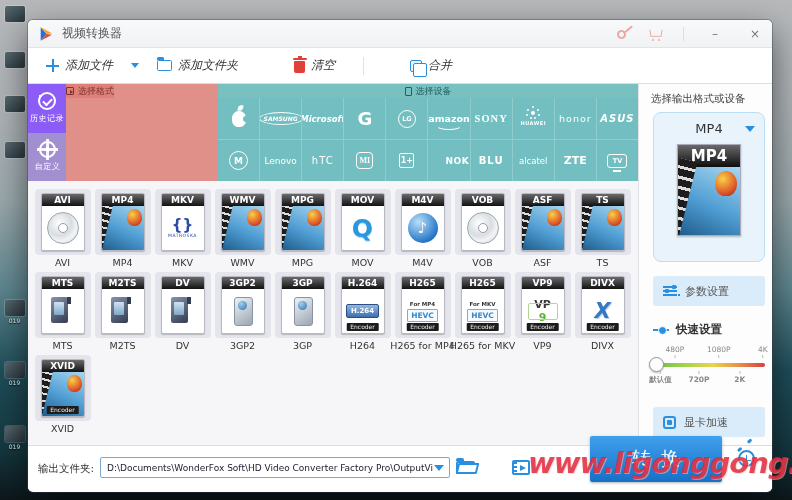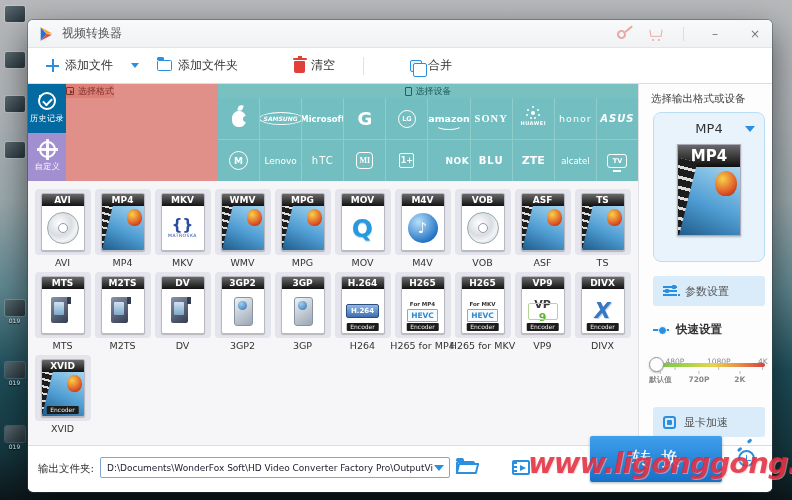--- a/index.html
+++ b/index.html
@@ -30,21 +30,21 @@
   .cart-icon { position:relative; width:13px; height:9px; }
   .cart-icon::before { content:''; position:absolute; left:2px; top:0; width:10px; height:6px;
     border:1.5px solid #eba8a2; border-top:none; transform:perspective(8px) rotateX(-12deg); }
   .cart-icon::after { content:''; position:absolute; left:4px; bottom:-2px; width:2px; height:2px; border-radius:50%;
     background:#eba8a2; box-shadow:6px 0 0 #eba8a2; }
   .tb-sep { width:1px; height:14px; background:#ddd; }
   .tb-btn { font-size:12px; color:#777; width:18px; text-align:center; cursor:default; }
 
   
   .toolbar { height:36px; background:#fff; border-bottom:1px solid #ddd; display:flex; align-items:center; padding:0 12px; gap:8px; }
-  .tbar-btn { display:flex; align-items:center; gap:6px; font-size:12px; color:#333; padding:4px 6px; }
+  .tbar-btn { display:flex; align-items:center; gap:6px; font-size:12px; color:#333; padding:4px 6px;font-style:italic; }
   .plus-icon { position:relative; width:13px; height:13px; }
   .plus-icon::before { content:''; position:absolute; left:5.5px; top:0; width:2.5px; height:13px; background:#2b8fe0; }
   .plus-icon::after { content:''; position:absolute; left:0; top:5.5px; width:13px; height:2.5px; background:#2b8fe0; }
   .dd-arrow { width:0; height:0; border-left:4px solid transparent; border-right:4px solid transparent; border-top:5px solid #2b8fe0; margin:0 4px; }
   .folder-icon { position:relative; width:15px; height:11px; background:#fff; border:1.5px solid #2b8fe0; border-radius:1.5px; }
   .folder-icon::before { content:''; position:absolute; left:-1px; top:-4px; width:7px; height:3px; background:#2b8fe0; border-radius:1.5px 1.5px 0 0; }
   .trash-icon { position:relative; width:11px; height:12px; background:#e04038; border-radius:1px 1px 2px 2px; margin-top:3px; }
   .trash-icon::before { content:''; position:absolute; left:-1.5px; top:-3px; width:14px; height:2px; background:#e04038; border-radius:1px; }
   .trash-icon::after { content:''; position:absolute; left:3.5px; top:-5px; width:4px; height:2px; background:#e04038; }
   .merge-icon { position:relative; width:12px; height:12px; border:1.5px solid #2b8fe0; border-radius:2px; background:#eaf4fc; }
@@ -52,21 +52,21 @@
   .tool-sep { width:1px; height:18px; background:#e2e2e2; margin:0 14px; }
 
   
   .main { display:flex; height:361px; }
   .left-col { width:610px; }
   .panels-row { display:flex; height:97px; }
 
   
   .side { width:38px; display:flex; flex-direction:column; }
   .side-item { flex:1; display:flex; flex-direction:column; align-items:center; justify-content:center; gap:3px; color:#fff; }
-  .side-hist { background:#0369a1; }
+  .side-hist { background:#8b5cf6; }
   .side-cust { background:#a18fd0; }
   .side-label { font-size:8.5px; letter-spacing:.5px; white-space:nowrap; transform:scale(.95); }
   .hist-icon { position:relative; width:18px; height:18px; border:2px solid #fff; border-radius:50%; }
   .hist-icon::before { content:''; position:absolute; left:3px; top:4px; width:7px; height:4px;
     border-left:2px solid #fff; border-bottom:2px solid #fff; transform:rotate(-45deg); }
   .hist-icon::after { content:''; position:absolute; left:-4px; top:-2px; width:0; height:0;
     border:3px solid transparent; border-right-color:#fff; transform:rotate(40deg); }
   .gear-icon { position:relative; width:17px; height:17px; border:2px solid #fff; border-radius:50%;
     background:radial-gradient(circle,#fff 0 2px,transparent 2.5px); }
   .gear-icon::before { content:''; position:absolute; left:5px; top:-4px; width:3px; height:21px; background:#fff; }
@@ -101,21 +101,21 @@
   .dev-panel .panel-head { background:#79c0c0; color:#235f5f; }
   .mini-dev { width:7px; height:9px; border:1px solid #235f5f; border-radius:1px; }
   .dev-grid { flex:1; display:grid; grid-template-columns:repeat(10,1fr); grid-auto-rows:1fr; gap:1px; }
   .brand { background:#73bec0; display:flex; flex-direction:column; align-items:center; justify-content:center; color:#fff; overflow:hidden; }
   .brand-label { font-size:9px; font-weight:bold; white-space:nowrap; }
   .glyph { display:none; }
   .b-apple .glyph { display:block; position:relative; width:14px; height:16px; background:#fff; border-radius:46% 46% 42% 42%; }
   .b-apple .glyph::before { content:''; position:absolute; left:6px; top:-6px; width:5px; height:6px; background:#fff; border-radius:70% 0 70% 0; transform:rotate(15deg); }
   .b-apple .glyph::after { content:''; position:absolute; right:-3px; top:5px; width:6px; height:6px; background:#73bec0; border-radius:50%; }
   .b-samsung .brand-label { font-size:6px; font-style:italic; padding:2px 4px; border:1px solid #fff; border-radius:50%; }
-  .b-ms .brand-label { font-size:8.5px; }
+  .b-ms .brand-label { font-size:8.5px; font-style:italic; }
   .b-google .brand-label { font-size:18px; }
   .b-lg .brand-label { font-size:6.5px; width:18px; height:18px; border:1.5px solid #fff; border-radius:50%; display:flex; align-items:center; justify-content:center; }
   .b-amazon { position:relative; }
   .b-amazon .brand-label { font-size:9.5px; text-transform:lowercase; }
   .b-amazon::after { content:''; position:absolute; width:24px; height:7px; margin-top:13px;
     border:1.5px solid transparent; border-bottom-color:#fff; border-radius:50%; }
   .b-sony .brand-label { font-size:10.5px; letter-spacing:1px; font-family:"Liberation Serif","DejaVu Serif",serif; }
   .b-huawei .glyph { display:block; width:4px; height:4px; background:#fff; border-radius:50%; margin-bottom:5px;
     box-shadow:-5px -3px 0 -1px #fff,5px -3px 0 -1px #fff,-6px 2px 0 -1px #fff,6px 2px 0 -1px #fff,-2px 5px 0 -1px #fff,2px 5px 0 -1px #fff,0 -6px 0 -1px #fff; }
   .b-huawei .brand-label { font-size:5px; letter-spacing:.5px; }
@@ -198,21 +198,21 @@
     display:flex; align-items:center; gap:8px; padding-left:10px; font-size:11px; color:#555; }
   .params-icon { position:relative; width:14px; height:12px; }
   .params-icon::before { content:''; position:absolute; left:0; top:1px; width:14px; height:2px; background:#2b8fe0; box-shadow:0 4px 0 #2b8fe0,0 8px 0 #2b8fe0; }
   .params-icon::after { content:''; position:absolute; top:0; left:9px; width:4px; height:4px; background:#2b8fe0; border-radius:1px; box-shadow:-7px 4px 0 #2b8fe0,5px 8px 0 -1px #2b8fe0; }
   .quick-row { display:flex; align-items:center; gap:7px; margin:16px 0 0 14px; font-size:11.5px; font-weight:bold; color:#333; }
   .quick-icon { position:relative; width:16px; height:8px; }
   .quick-icon::before { content:''; position:absolute; left:0; top:3px; width:16px; height:2px; background:#2b8fe0; }
   .quick-icon::after { content:''; position:absolute; left:5px; top:0; width:7px; height:7px; background:#2b8fe0; border-radius:50%; border:1px solid #fff; }
   .slider-wrap { position:relative; margin:8px 0 0 16px; width:110px; height:44px; }
   .sl-top,.sl-bottom { position:absolute; left:0; width:100%; height:10px; }
-  .sl-top { top:12px;text-decoration:underline; } .sl-bottom { top:26px;font-weight:bold; }
+  .sl-top { top:0;text-decoration:underline; } .sl-bottom { top:26px;font-weight:bold; }
   .sl-top span,.sl-bottom span { position:absolute; transform:translateX(-50%); font-size:7.5px; color:#888; white-space:nowrap; }
   .sl-top span::after { content:''; display:block; width:1px; height:3px; background:#bbb; margin:1px auto 0; }
   .sl-bottom span::before { content:''; display:block; width:1px; height:3px; background:#bbb; margin:0 auto 1px; }
   .sl-track { position:absolute; left:0; top:18px; width:110px; height:4px; border-radius:2px;
     background:linear-gradient(90deg,#6cc24a,#a8d44a 30%,#e8d44d 52%,#e8964a 74%,#d84040 100%); }
   .sl-handle { position:absolute; left:-6px; top:12px; width:15px; height:15px; background:#fdfdfd; border:1px solid #999; border-radius:50%; box-shadow:0 1px 2px rgba(0,0,0,.25); }
   .gpu-btn { margin-top:18px; }
   .gpu-icon { width:13px; height:13px; border:2px solid #2b8fe0; border-radius:3px; display:flex; align-items:center; justify-content:center; }
   .gpu-icon::after { content:''; width:5px; height:5px; background:#2b8fe0; border-radius:1px; }
 
@@ -401,27 +401,27 @@
     <span class="brand-label">1+</span>
   </div>
               <div class="brand b-nokia">
 
     <span class="brand-label">NOKIA</span>
   </div>
               <div class="brand b-blu">
 
     <span class="brand-label">BLU</span>
   </div>
+              <div class="brand b-alcatel">
+
+    <span class="brand-label">alcatel</span>
+  </div>
               <div class="brand b-zte">
 
     <span class="brand-label">ZTE</span>
-  </div>
-              <div class="brand b-alcatel">
-
-    <span class="brand-label">alcatel</span>
   </div>
               <div class="brand b-tv">
 
     <span class="brand-label">TV</span>
   </div>
             </div>
         </div>
       </div>
 
       <div class="grid">

